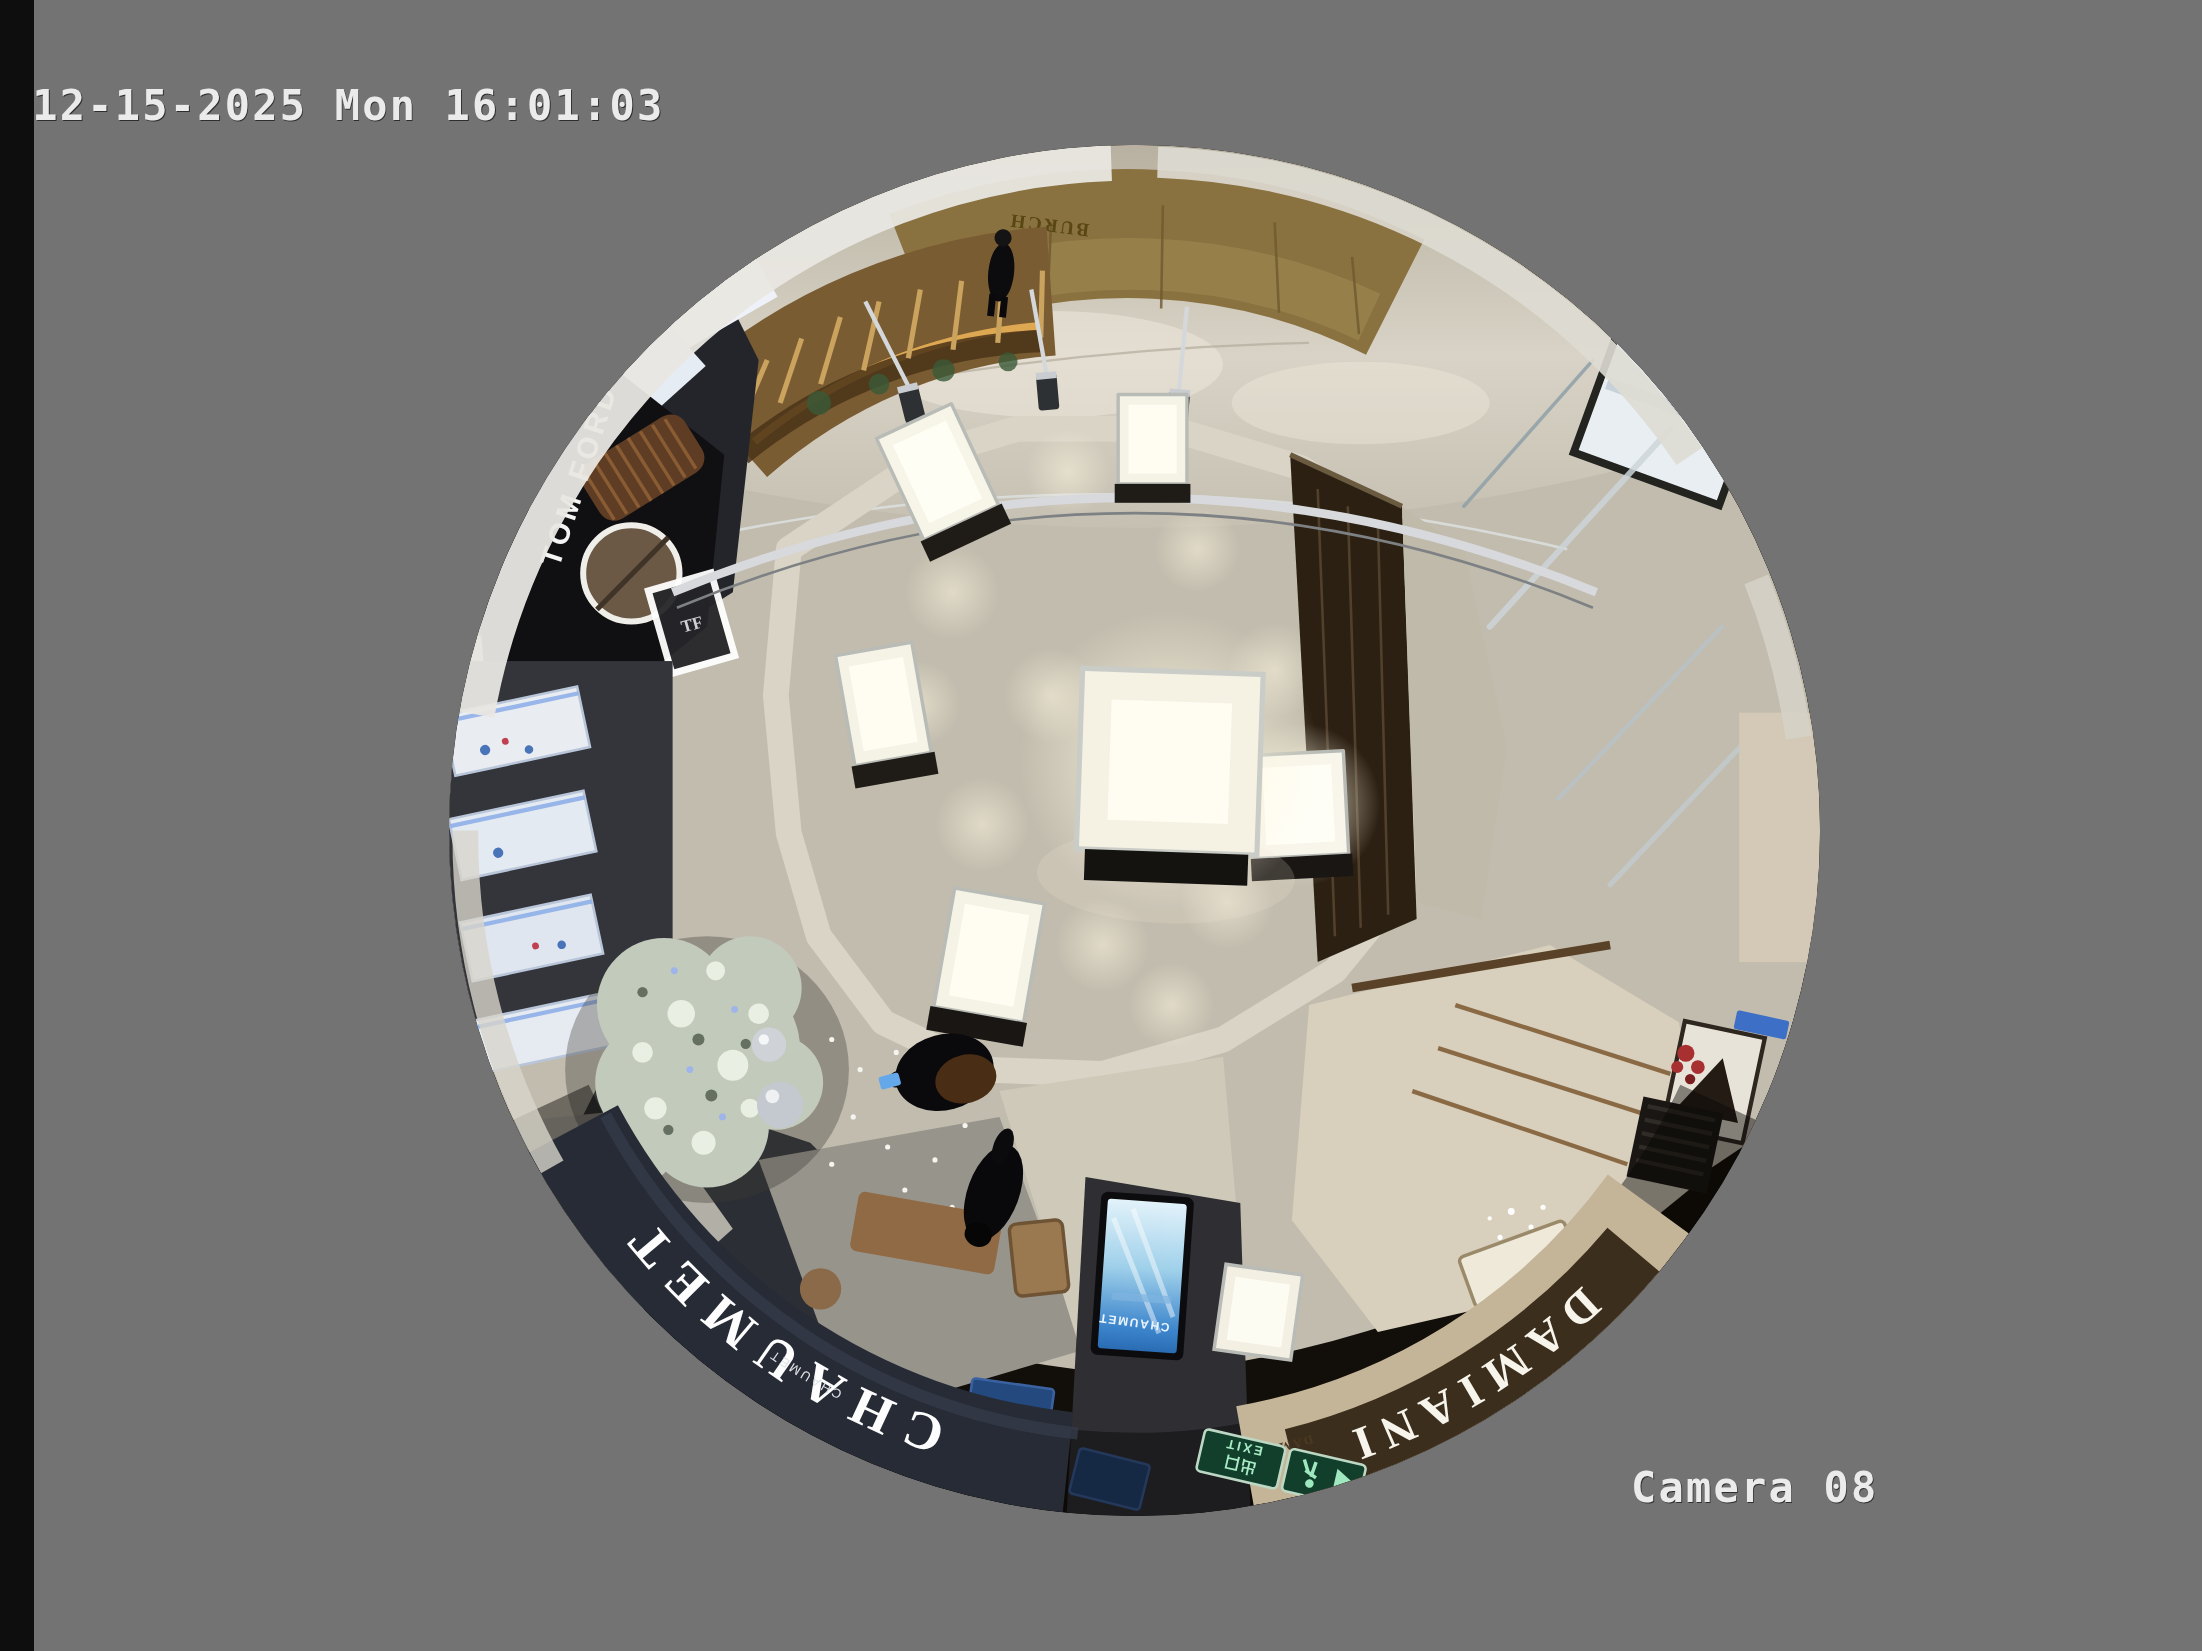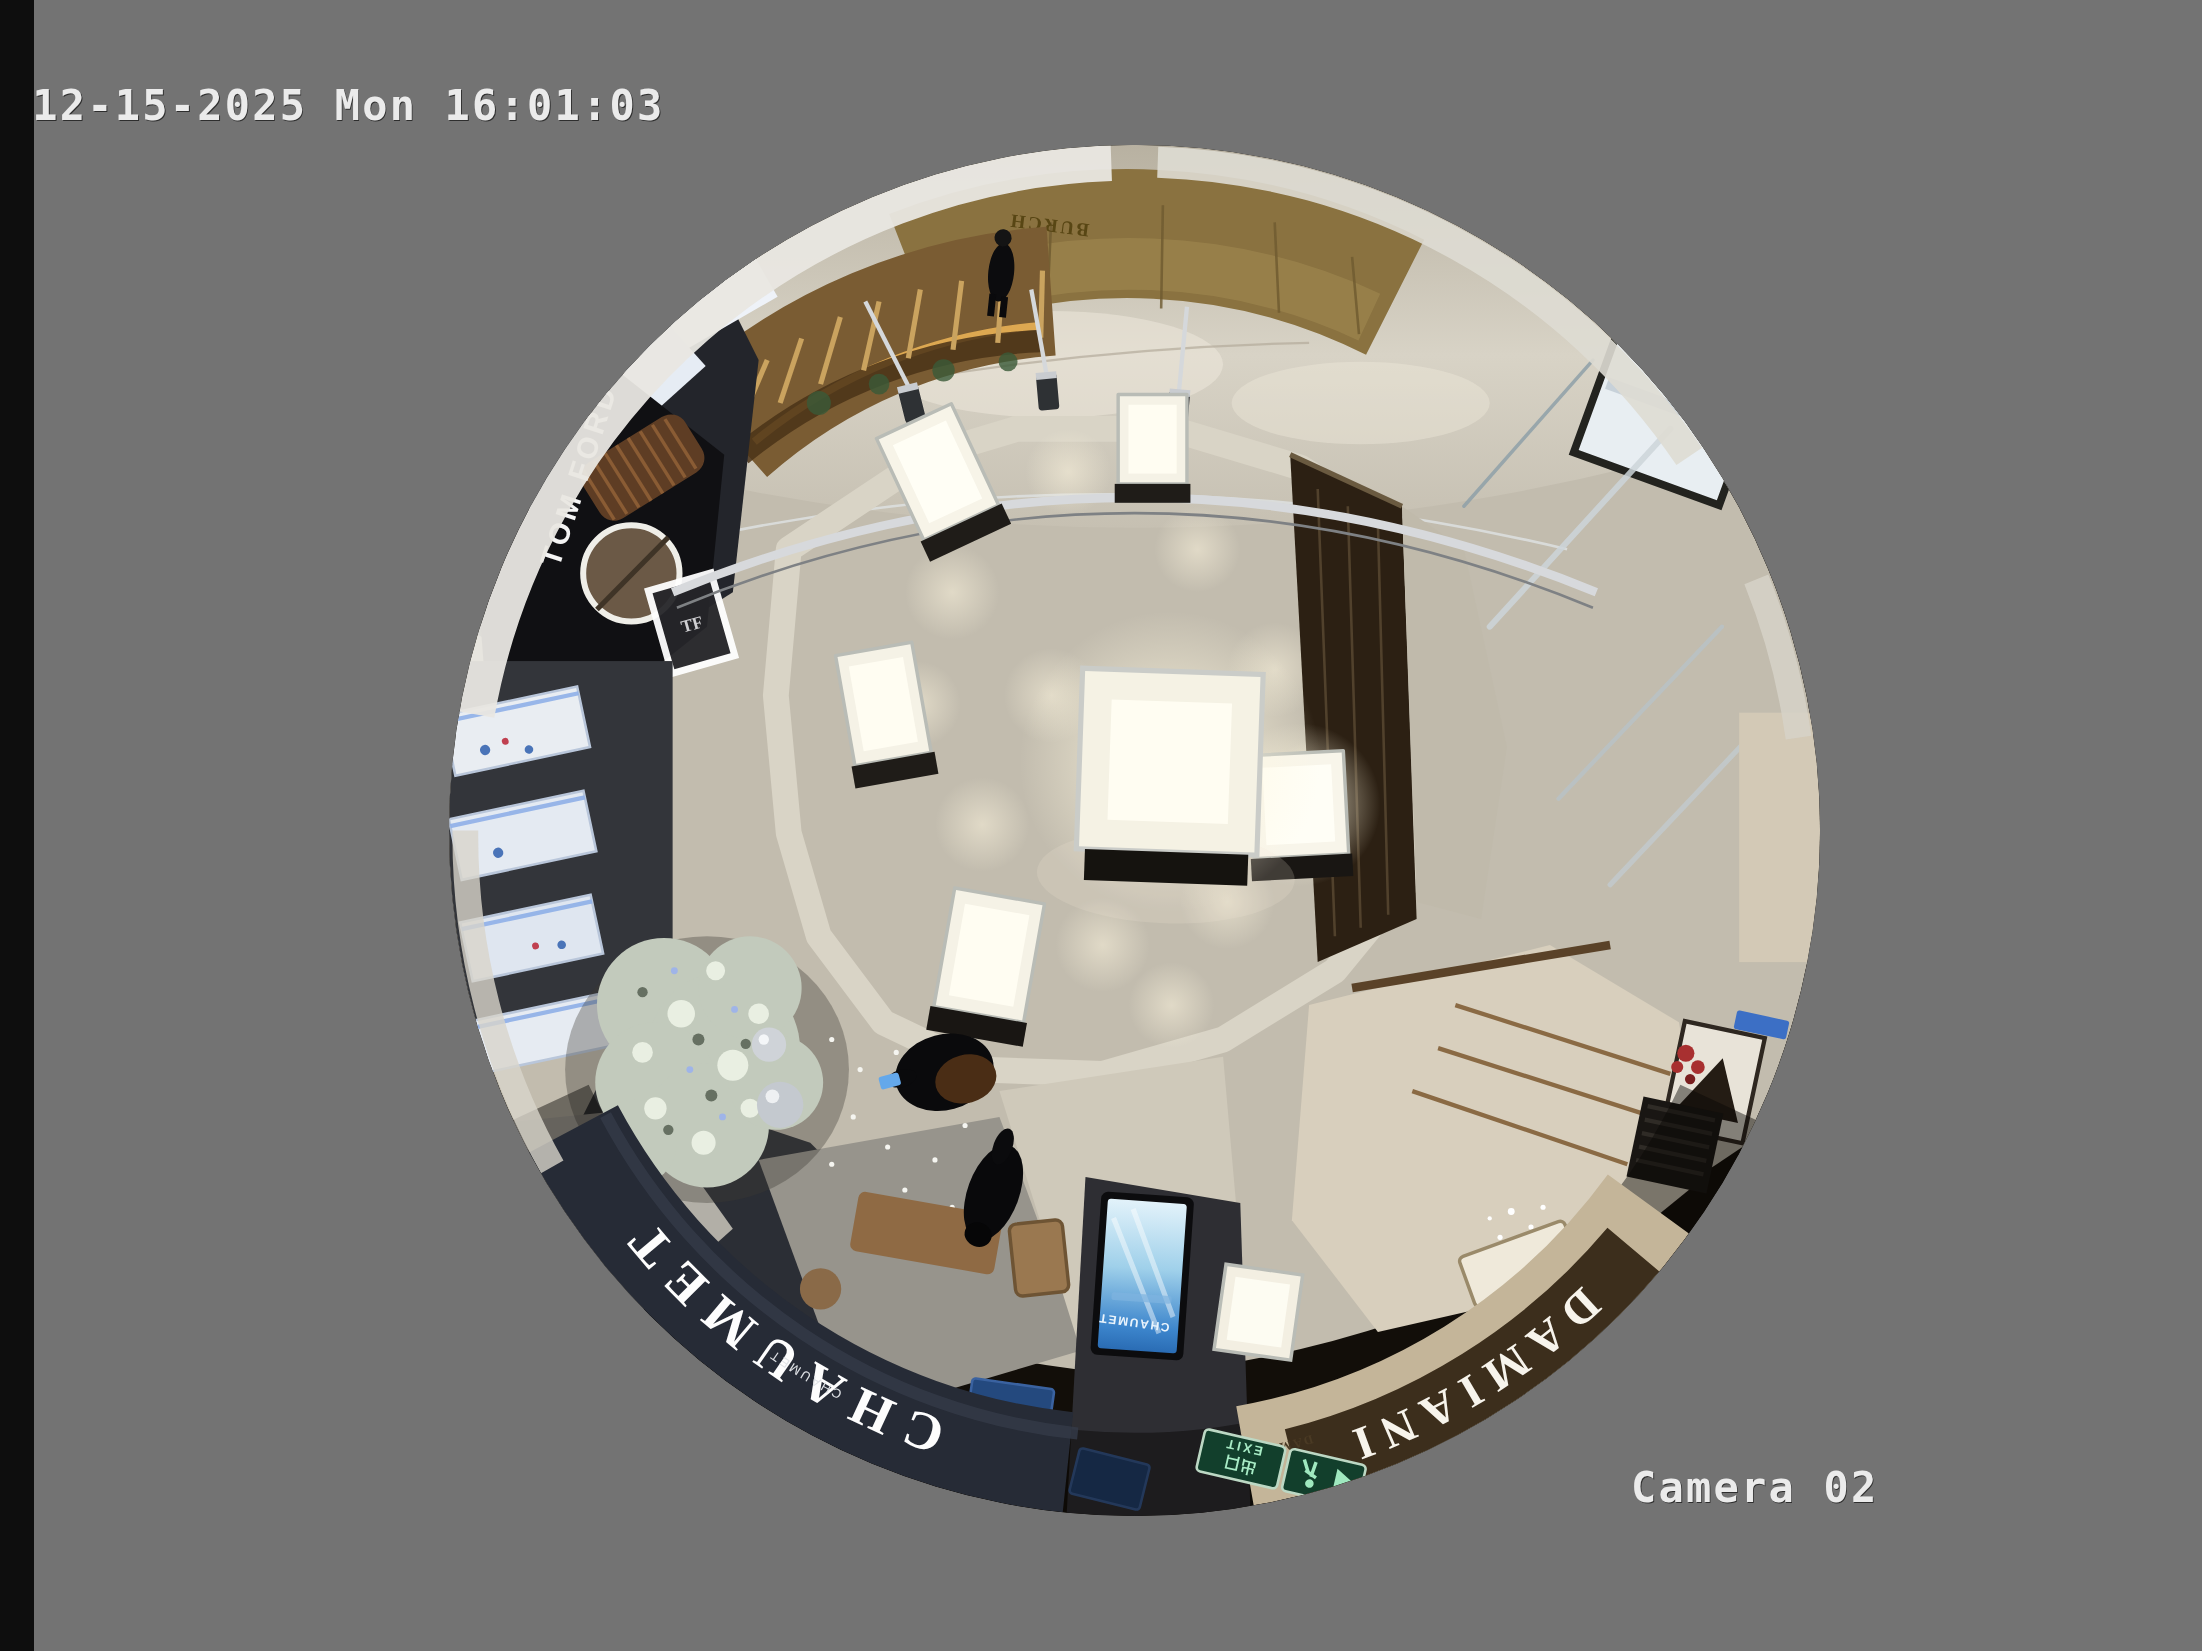--- a/index.html
+++ b/index.html
@@ -466,15 +466,15 @@
         <g fill="none">
           <path d="M31,662 A778,778 0 0 1 770,20" stroke="#e9e7e1" stroke-width="44" opacity="0.95"></path>
           <path d="M824,20 A778,778 0 0 1 1442,362" stroke="#dedbd3" stroke-width="36" opacity="0.9"></path>
           <path d="M1520,505 A780,780 0 0 1 1569,689" stroke="#d6d2c8" stroke-width="30" opacity="0.85"></path>
           <path d="M120,1188 A782,782 0 0 1 19,797" stroke="#d8d4cb" stroke-width="30" opacity="0.8"></path>
         </g>
       </g>
     </svg>
   </div>
 
-  <div class="osd osd-camera">Camera 02</div>
+  <div class="osd osd-camera">Camera 08</div>
 </div>
 
 
 </body></html>

